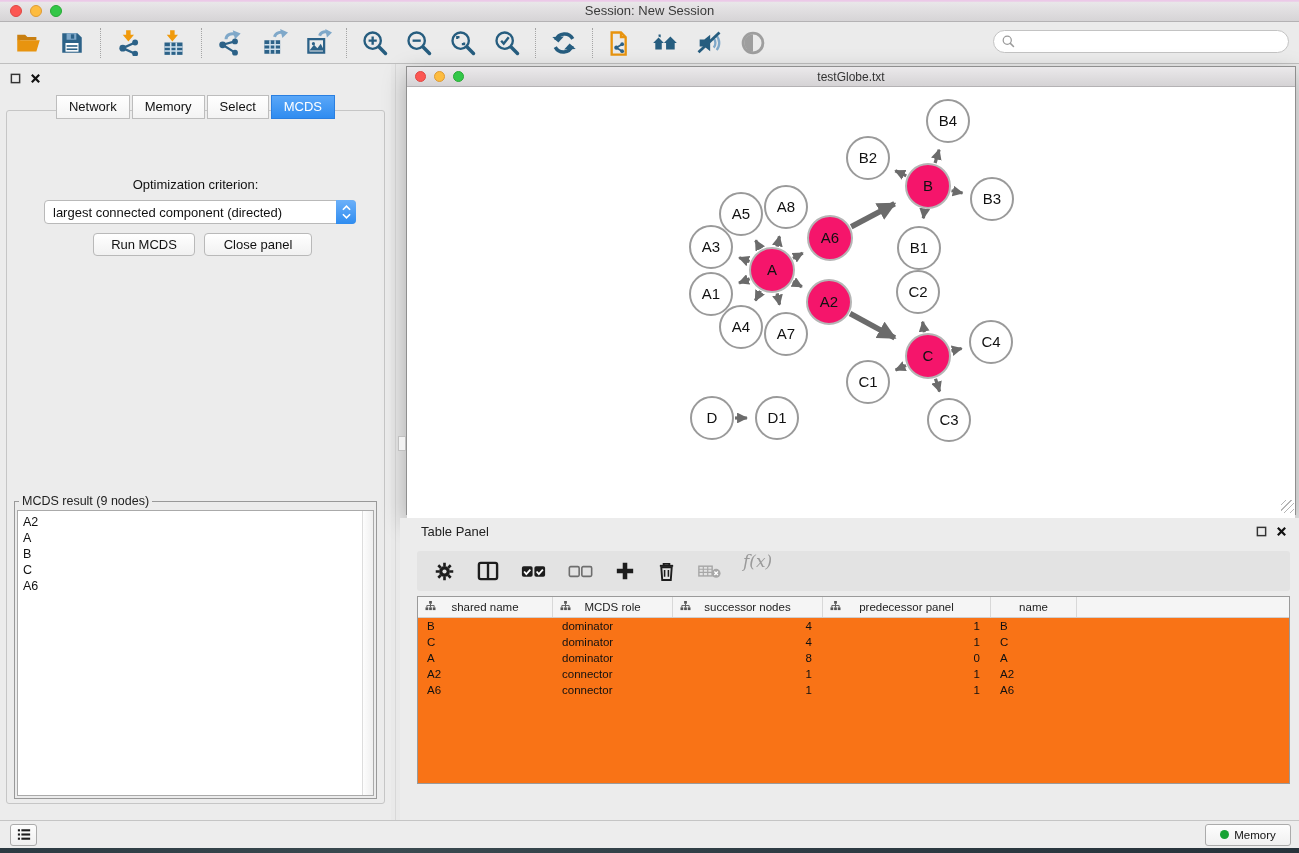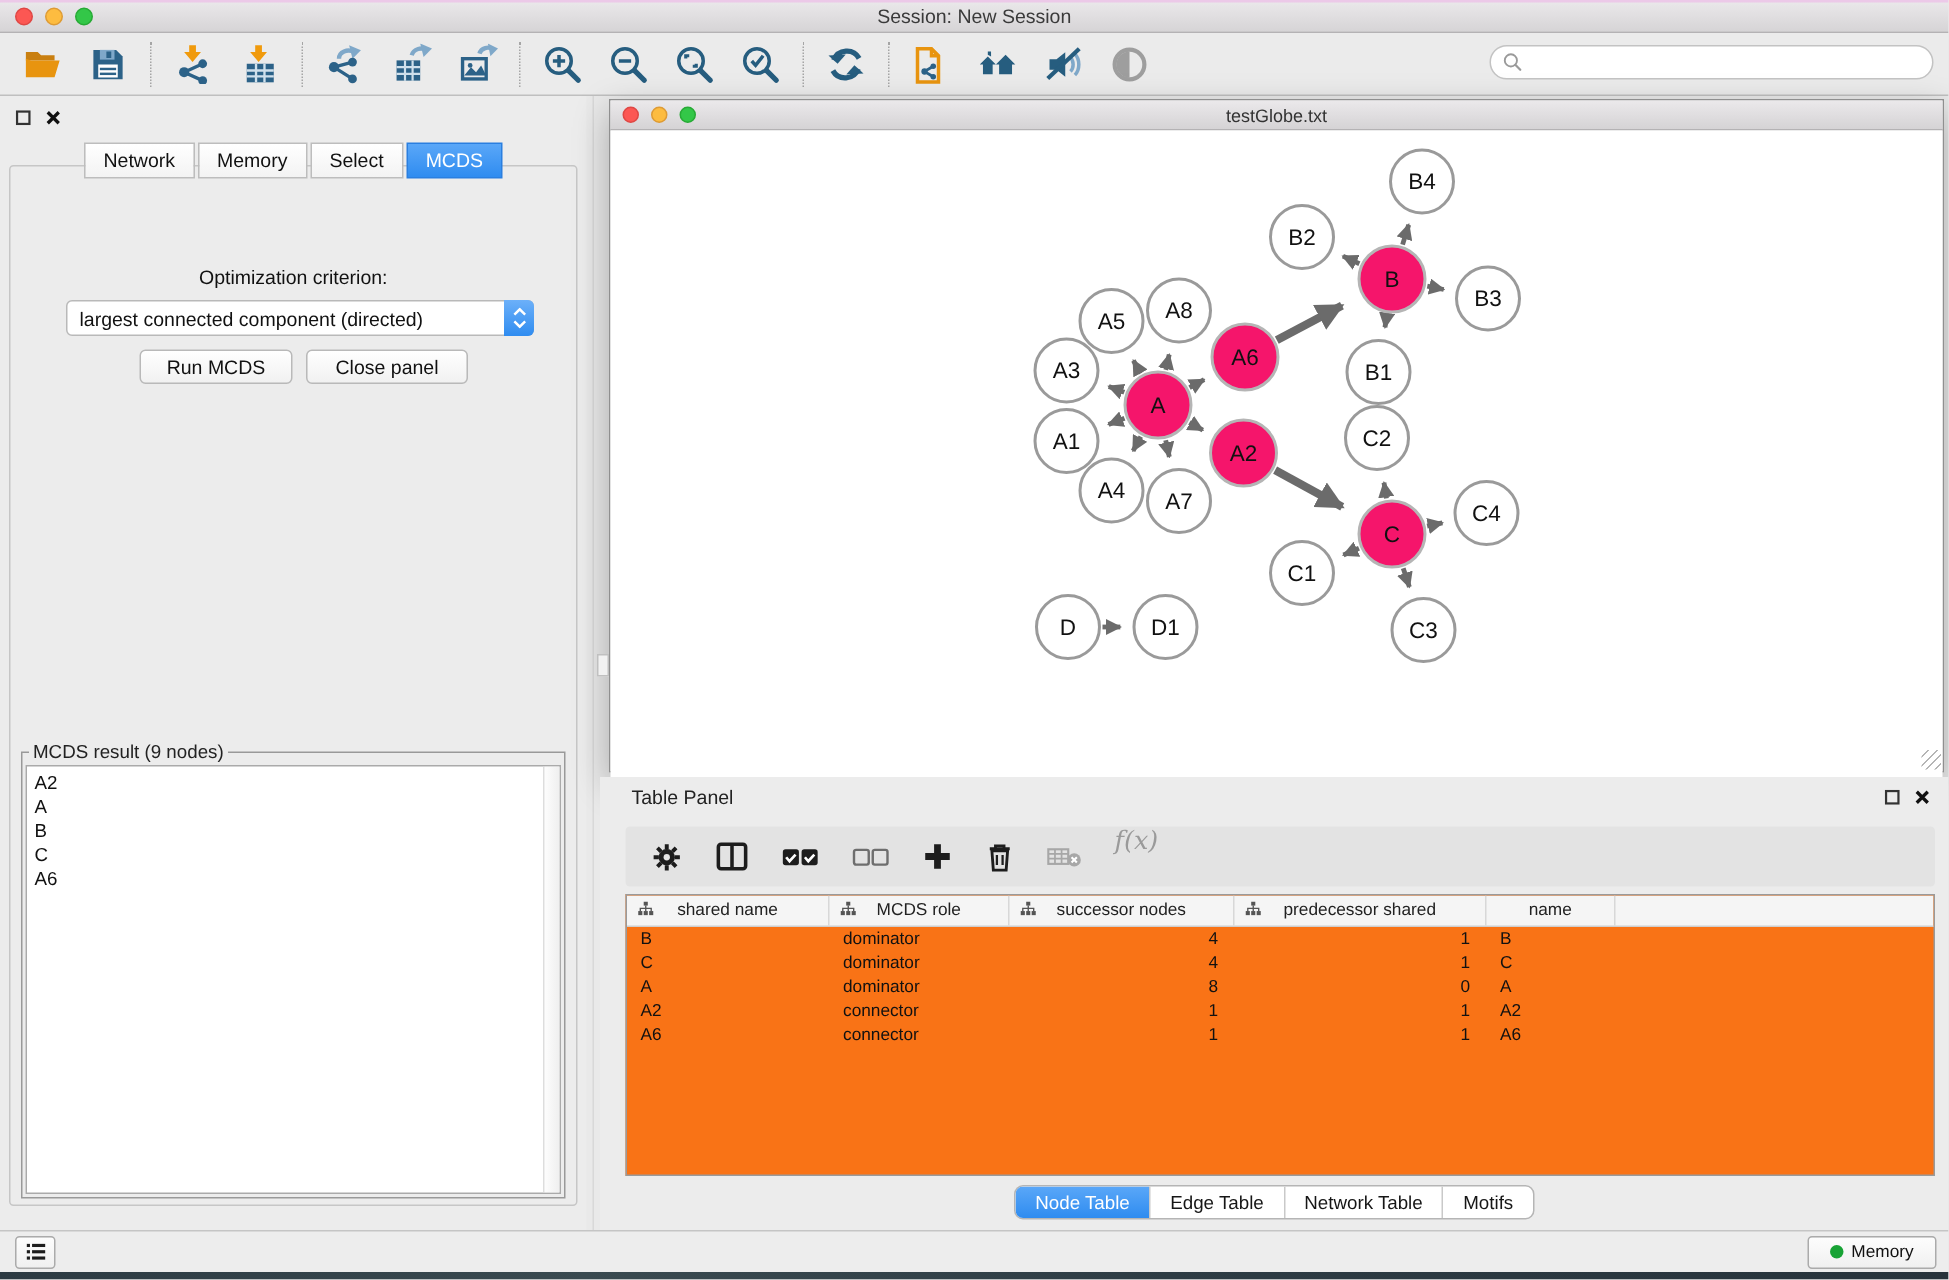--- a/index.html
+++ b/index.html
@@ -566,21 +566,21 @@
         <div class="hcell" style="width: 168px;">
           <span class="hicon">
             <svg width="11" height="10" viewBox="0 0 12 11">
               <rect x="4.5" y="0" width="3" height="3" fill="#555"></rect>
               <rect x="0.5" y="7" width="3" height="3" fill="#555"></rect>
               <rect x="4.5" y="7" width="3" height="3" fill="#555"></rect>
               <rect x="8.5" y="7" width="3" height="3" fill="#555"></rect>
               <path d="M6 3v2M2 7V5h8v2M6 5v2" stroke="#555" fill="none" stroke-width="1"></path>
             </svg>
           </span>
-          <span>predecessor shared</span>
+          <span>predecessor panel</span>
         </div>
         <div class="hcell" style="width: 86px;">
           <span>name</span>
         </div>
       </div>
     <div id="tbody">
         <div class="trow">
           <div class="tcell al" style="width: 135px;">B</div>
           <div class="tcell al" style="width: 120px;">dominator</div>
           <div class="tcell ar" style="width: 150px;">4</div>
@@ -608,28 +608,20 @@
           <div class="tcell ar" style="width: 168px;">1</div>
           <div class="tcell al" style="width: 86px;">A2</div>
         </div>
         <div class="trow">
           <div class="tcell al" style="width: 135px;">A6</div>
           <div class="tcell al" style="width: 120px;">connector</div>
           <div class="tcell ar" style="width: 150px;">1</div>
           <div class="tcell ar" style="width: 168px;">1</div>
           <div class="tcell al" style="width: 86px;">A6</div>
         </div>
-      </div>
-  </div>
-  <div id="tbtabs">
-    <div class="seg">
-        <div class="active">Node Table</div>
-        <div>Edge Table</div>
-        <div>Network Table</div>
-        <div>Motifs</div>
       </div>
   </div>
 </div>
 
 <div id="statusbar" class="abs">
   <div id="listbtn">
     <svg width="14" height="13" viewBox="0 0 16 14">
         <g fill="#1d1d1d">
           <rect x="1" y="1" width="2.4" height="2.4"></rect>
           <rect x="5" y="1" width="10" height="2.4"></rect>

